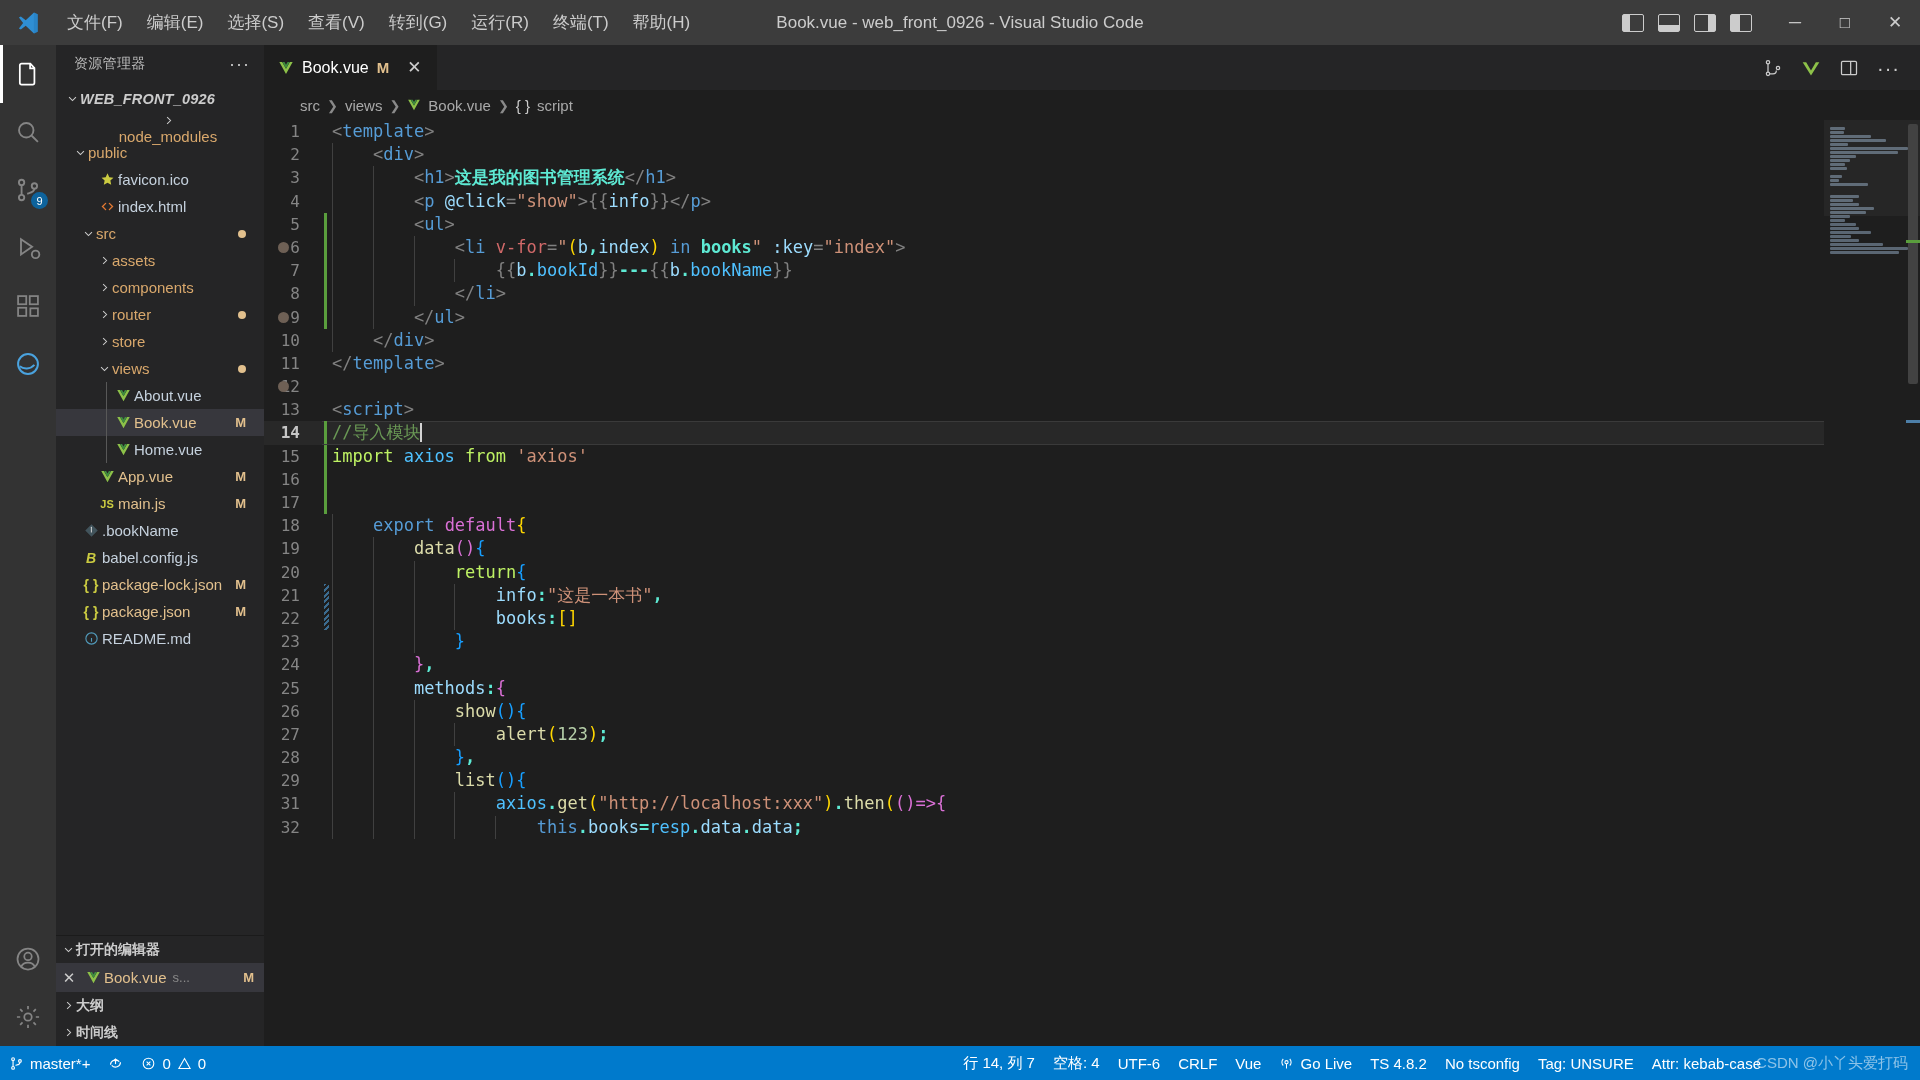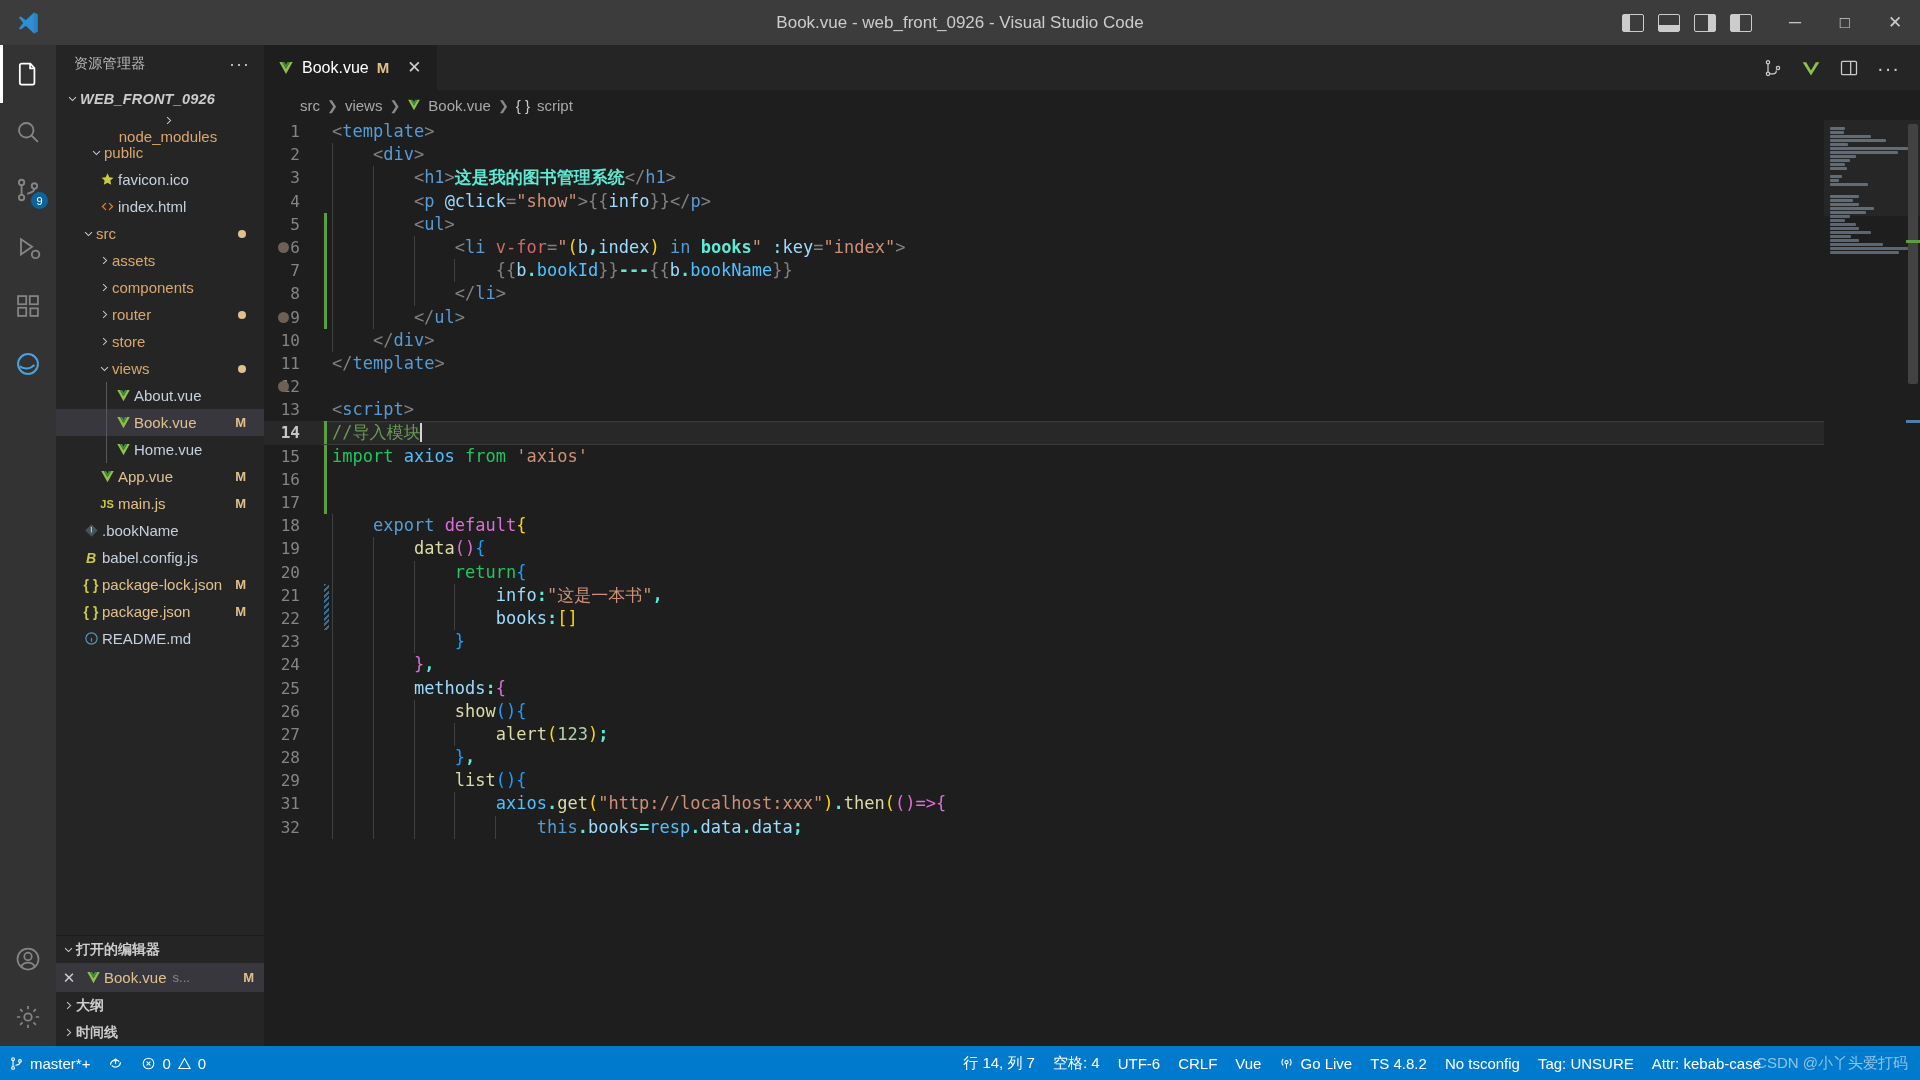--- a/index.html
+++ b/index.html
@@ -106,21 +106,21 @@
   .gitbar { position:absolute; left:60px; width:3px; top:0; bottom:0; }
   .gitbar.mod { background:#5a9e3d; }
   .gitbar.stripe { background:repeating-linear-gradient(135deg,#3b6b8f 0 2px,transparent 2px 4px); width:5px; }
   .ctext { padding-left:12px; position:relative; }
   .ind { position:absolute; top:0; bottom:0; width:1px; background:#404040; }
   .cursor { display:inline-block; width:2px; height:19px; background:#d4d4d4;
     vertical-align:-4px; }
 
   
   .t-punct{color:#808080;} .t-tag{color:#569cd6;} .t-attr{color:#9cdcfe;}
-  .t-attr2{color:#d16969;} .t-str{color:#ce9178;} .t-kw{color:#22c55e;}
+  .t-attr2{color:#d16969;} .t-str{color:#ce9178;} .t-kw{color:#bef264;}
   .t-var{color:#9cdcfe;} .t-fn{color:#dcdcaa;} .t-num{color:#b5cea8;}
   .t-com{color:#6a9955;} .t-txt{color:#5eead4;font-weight:bold;} .t-prop{color:#9cdcfe;}
   .t-b1{color:#ffd700;} .t-b2{color:#da70d6;} .t-b3{color:#179fff;}
   .t-id{color:#4fc1ff;}
 
   
   .minimap { width:96px; flex:0 0 96px; background:#1e1e1e; position:relative; padding-top:6px; }
   .mm-line { height:3px; margin:1px 0 0 6px; border-radius:1px; }
   .mm-slider { position:absolute; left:0; right:0; top:0; height:96px; background:rgba(255,255,255,.04); }
   .scrollbar { position:absolute; right:0; top:0; width:14px; bottom:0; }
@@ -141,20 +141,30 @@
 
 <div class="app">
 
   <div class="titlebar">
     <div class="vs-logo">
       <svg viewBox="0 0 24 24">
           <path fill="#2f8fd4" d="M17.5 2.2 9.9 9.4 5.4 6 3.6 6.9l3.9 5.1-3.9 5.1 1.8.9 4.5-3.4 7.6 7.2L21 20V4z"></path>
           <path fill="#1f6fb0" d="M17.5 2.2 21 4v16l-3.5 1.8V2.2z" opacity=".35"></path>
         </svg>
     </div>
+    <div class="menu">
+      <div class="menu-item">文件(F)</div>
+      <div class="menu-item">编辑(E)</div>
+      <div class="menu-item">选择(S)</div>
+      <div class="menu-item">查看(V)</div>
+      <div class="menu-item">转到(G)</div>
+      <div class="menu-item">运行(R)</div>
+      <div class="menu-item">终端(T)</div>
+      <div class="menu-item">帮助(H)</div>
+    </div>
     <div class="title-center">Book.vue - web_front_0926 - Visual Studio Code</div>
     <div class="title-right">
       <div class="layout-icons">
         <div class="layout-ico left"></div>
         <div class="layout-ico bottom"></div>
         <div class="layout-ico right"></div>
         <div class="layout-ico grid"></div>
       </div>
       <div class="win-btns">
         <div class="win-btn">─</div>
@@ -239,21 +249,21 @@
             <span class="lbl root" style="color: rgb(204, 204, 204);">WEB_FRONT_0926</span>
           </div>
           <div class="row" style="padding-left: 24px; flex-direction: column;">
             <span class="chev">
               <svg viewBox="0 0 16 16" fill="none" stroke="#cccccc" stroke-width="1.5">
                 <path d="M6 3l5 5-5 5"></path>
               </svg>
             </span>
             <span class="lbl" style="color: rgb(217, 168, 108);">node_modules</span>
           </div>
-          <div class="row" style="padding-left: 16px; margin-left: 16px;">
+          <div class="row" style="padding-left: 16px;">
             <span class="chev">
               <svg viewBox="0 0 16 16" fill="none" stroke="#cccccc" stroke-width="1.5">
                 <path d="M3 6l5 5 5-5"></path>
               </svg>
             </span>
             <span class="lbl" style="color: rgb(217, 168, 108);">public</span>
           </div>
           <div class="row" style="padding-left: 40px;">
             <span class="ficon">
               <svg viewBox="0 0 24 24">

